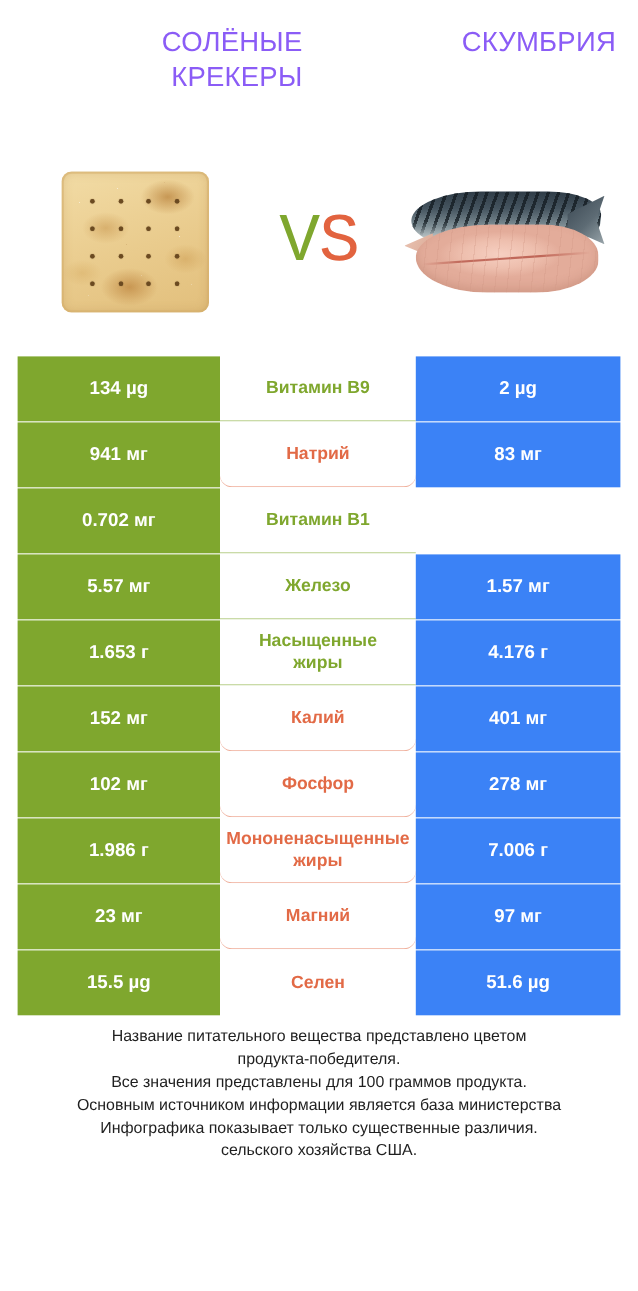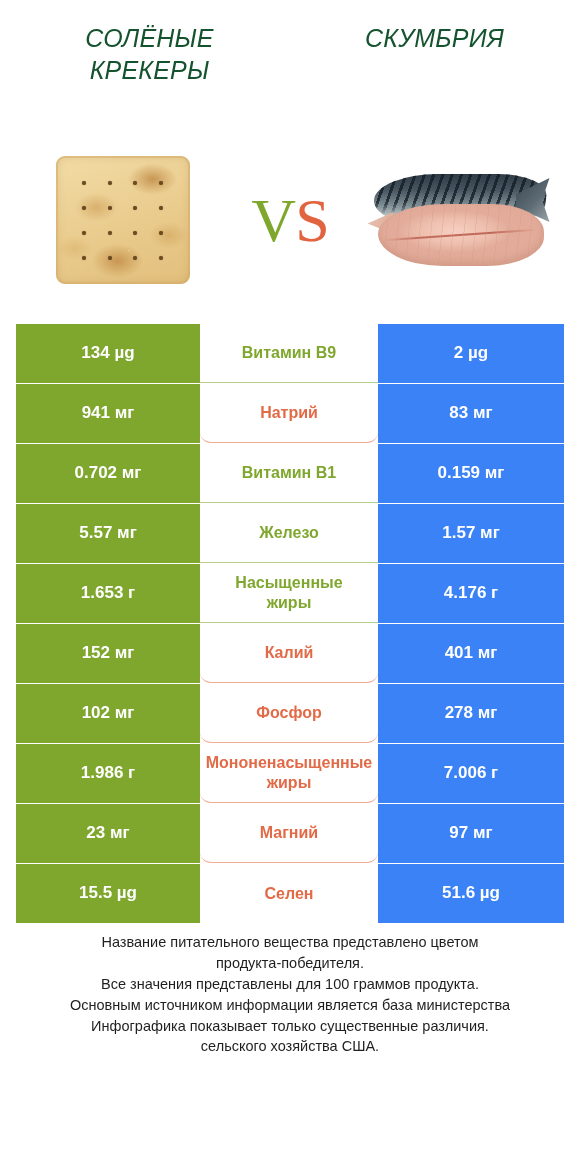--- a/index.html
+++ b/index.html
@@ -19,28 +19,27 @@
   
   .header {
     display: flex;
     align-items: flex-start;
     padding: 22px 14px 0 14px;
     box-sizing: border-box;
     height: 120px;
   }
   .header-col {
     width: 50%;
-    text-align: center;
+    text-align: right;
     font-size: 25px;
     font-weight: 400;
     line-height: 1.28;
     letter-spacing: 0.2px;
-    color: #14532d;
+    color: #8b5cf6;
     word-break: break-word;
-    font-style: italic;
   }
   .header-col.left { padding: 0 24px 0 10px; }
   .header-col.right { padding: 0 6px 0 10px; }
 
   
   .hero {
     height: 200px;
     display: flex;
     align-items: center;
     justify-content: center;
@@ -56,21 +55,21 @@
   }
 
   .vs {
     width: 120px;
     text-align: center;
     font-size: 62px;
     font-weight: 400;
     line-height: 1;
     letter-spacing: -1px;
     white-space: nowrap;
-    font-family: Liberation Serif, serif;
+    font-family: Liberation Mono, monospace;
   }
   .vs .v { color: #7FA72E; }
   .vs .s { color: #E2633F; }
 
   
   .cracker-wrap {
     width: 146px;
     height: 136px;
     position: relative;
   }
@@ -330,21 +329,20 @@
 
   <div class="row">
     <div class="cell cell-left">941 мг</div>
     <div class="cell cell-mid orange">Натрий</div>
     <div class="cell cell-right">83 мг</div>
   </div>
 
   <div class="row">
     <div class="cell cell-left">0.702 мг</div>
     <div class="cell cell-mid green">Витамин B1</div>
-    <div class="cell cell-right">0.159 мг</div>
   </div>
 
   <div class="row">
     <div class="cell cell-left">5.57 мг</div>
     <div class="cell cell-mid green">Железо</div>
     <div class="cell cell-right">1.57 мг</div>
   </div>
 
   <div class="row">
     <div class="cell cell-left">1.653 г</div>

